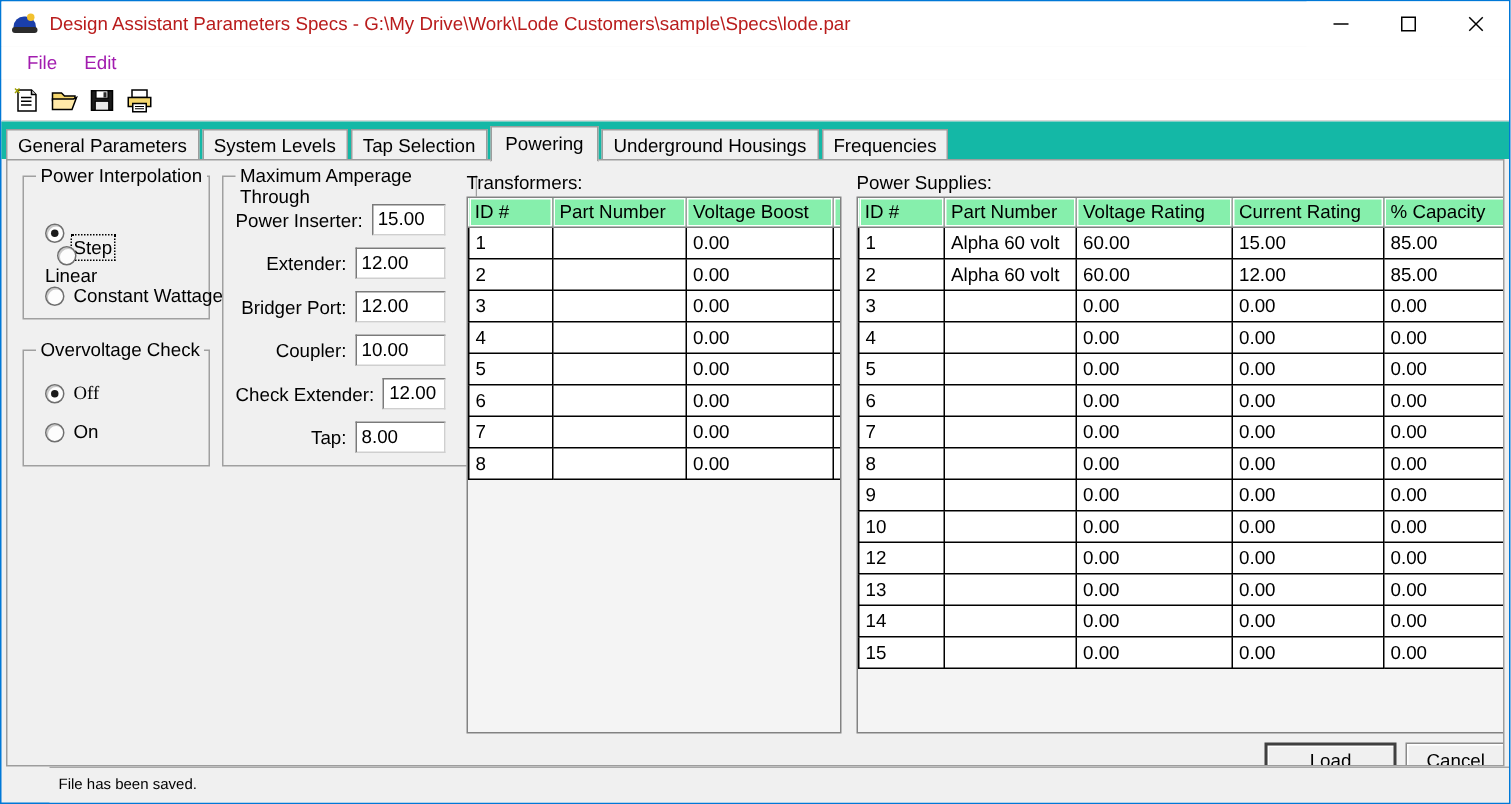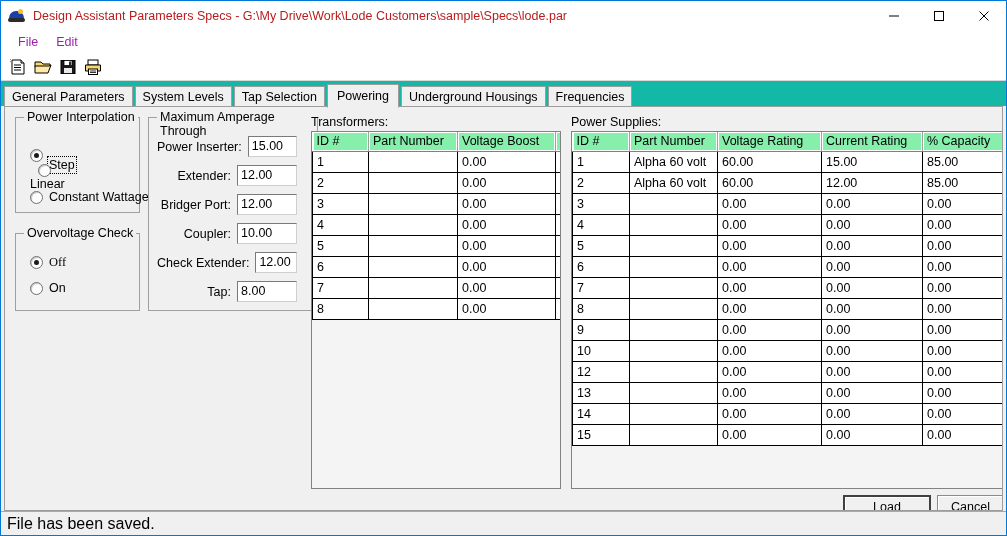--- a/index.html
+++ b/index.html
@@ -252,21 +252,22 @@
     border: 2px solid #404040;
   }
   .btn u { text-decoration: underline; }
   
   .statusbar {
     height: 18px; min-height: 24px;
     background: #f0f0f0;
     border-top: 1px solid #a8a8a8;
     display: flex; align-items: center;
     padding-left: 6px;
-    font-size: 16px;
+    font-size: 10px;
+    margin-left: 32px;
   }
 </style>
 </head>
 <body>
 
 <div class="window">
 
   <div class="titlebar">
     <div class="title-icon">
       <div class="ic-body"></div>

